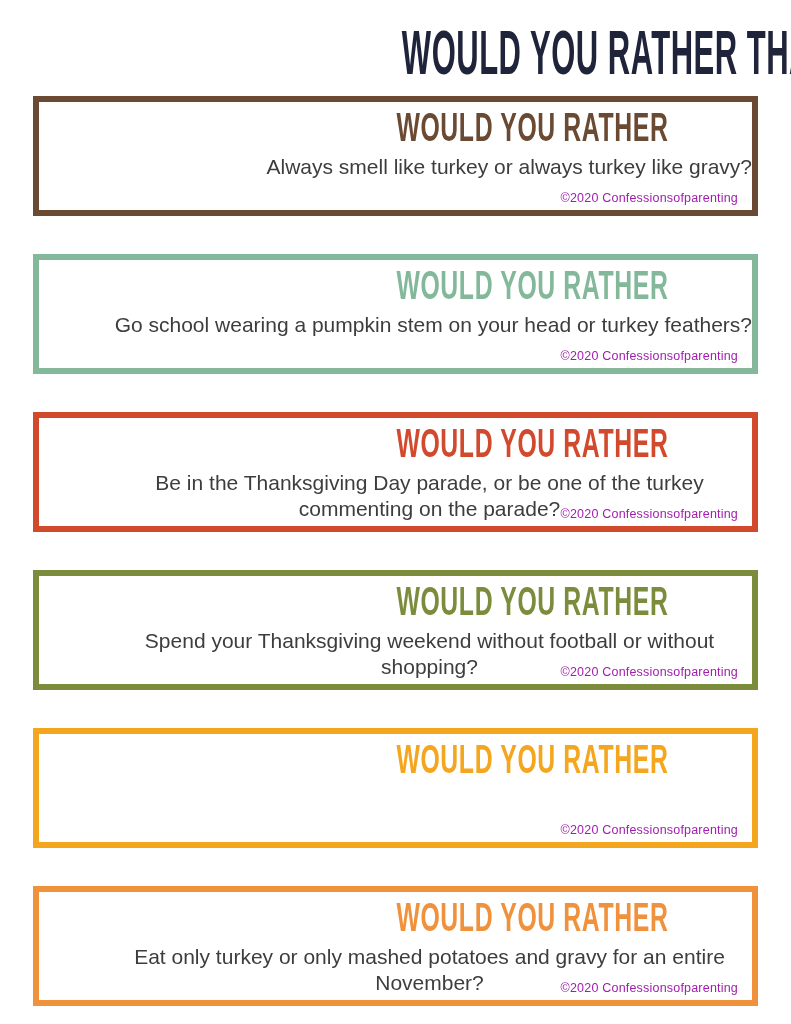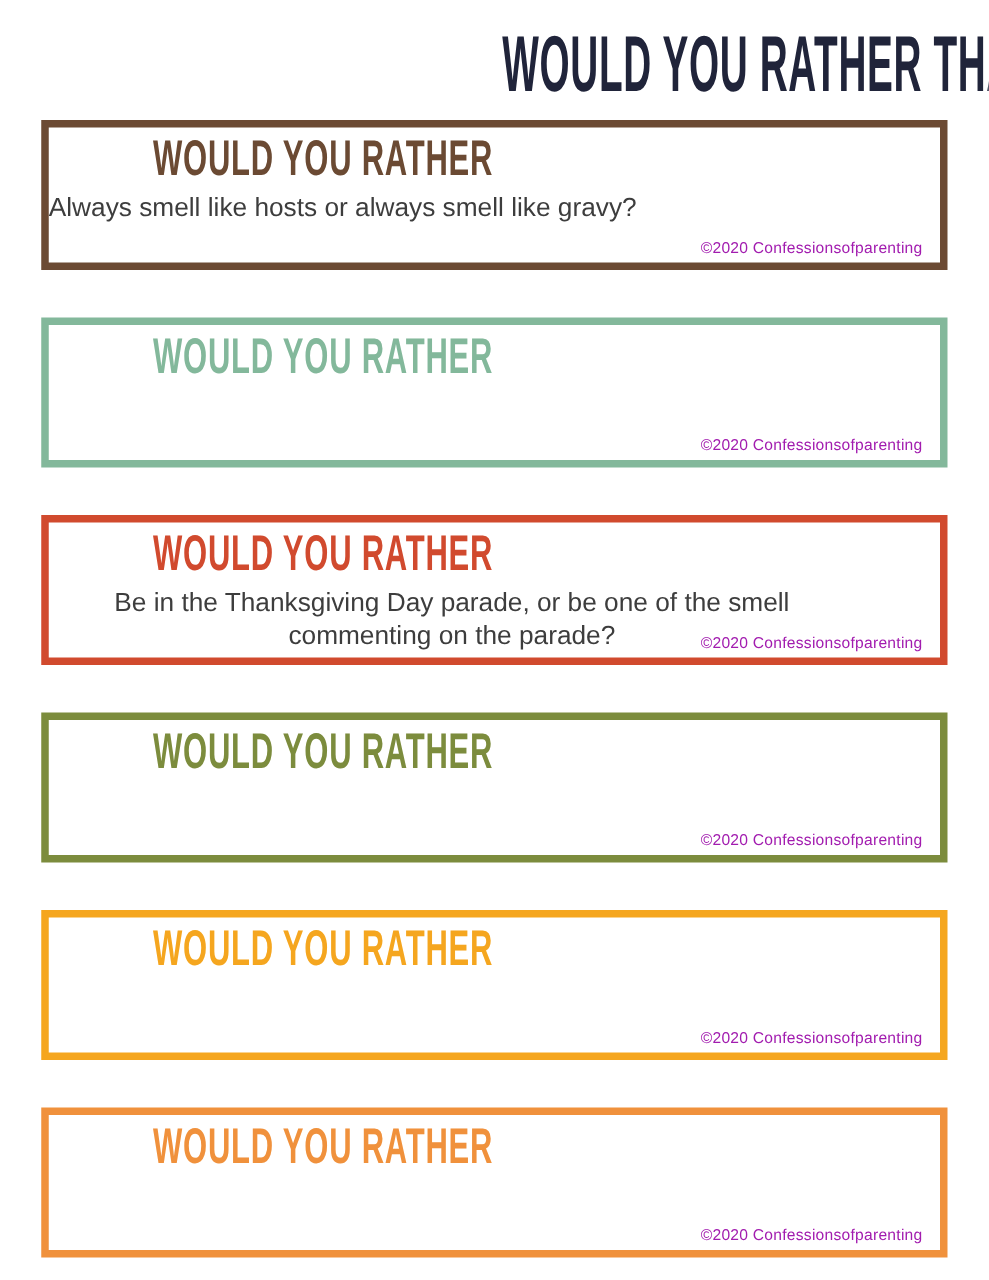--- a/index.html
+++ b/index.html
@@ -33,21 +33,21 @@
     white-space: nowrap;
   }
   .card {
     height: 120px;
     margin-bottom: 38px;
     border-style: solid;
     border-width: 6px;
     background: #ffffff;
     display: flex;
     flex-direction: column;
-    align-items: flex-start;
+    align-items: flex-end;
     padding-top: 7px;
     position: relative;
   }
   .card-heading {
     height: 36px;
     text-align: center;
     white-space: nowrap;
     line-height: 36px;
   }
   .card-heading-text {
@@ -81,43 +81,46 @@
 <body>
 
 <div class="page">
 
   <div class="page-title-wrap">
     <h1 class="page-title" style="color: rgb(32, 36, 58);">WOULD YOU RATHER THANKSGIVING EDITION!</h1>
   </div>
 
   <section class="card" style="border-color: rgb(107, 74, 51);">
     <h2 class="card-heading"><span class="card-heading-text" style="color: rgb(107, 74, 51);">WOULD YOU RATHER</span></h2>
-    <p class="card-question">Always smell like hosts or always smell like gravy?</p>
+    <p class="card-question">Always smell like turkey or always turkey like gravy?</p>
     <div class="card-credit">©2020 Confessionsofparenting</div>
   </section>
 
   <section class="card" style="border-color: rgb(131, 184, 155);">
     <h2 class="card-heading"><span class="card-heading-text" style="color: rgb(131, 184, 155);">WOULD YOU RATHER</span></h2>
+    <p class="card-question">Go school wearing a pumpkin stem on your head or turkey feathers?</p>
     <div class="card-credit">©2020 Confessionsofparenting</div>
   </section>
 
   <section class="card" style="border-color: rgb(209, 74, 46);">
     <h2 class="card-heading"><span class="card-heading-text" style="color: rgb(209, 74, 46);">WOULD YOU RATHER</span></h2>
-    <p class="card-question">Be in the Thanksgiving Day parade, or be one of the smell commenting on the parade?</p>
+    <p class="card-question">Be in the Thanksgiving Day parade, or be one of the turkey commenting on the parade?</p>
     <div class="card-credit">©2020 Confessionsofparenting</div>
   </section>
 
   <section class="card" style="border-color: rgb(124, 140, 61);">
     <h2 class="card-heading"><span class="card-heading-text" style="color: rgb(124, 140, 61);">WOULD YOU RATHER</span></h2>
+    <p class="card-question">Spend your Thanksgiving weekend without football or without shopping?</p>
     <div class="card-credit">©2020 Confessionsofparenting</div>
   </section>
 
   <section class="card" style="border-color: rgb(245, 166, 31);">
     <h2 class="card-heading"><span class="card-heading-text" style="color: rgb(245, 166, 31);">WOULD YOU RATHER</span></h2>
     <div class="card-credit">©2020 Confessionsofparenting</div>
   </section>
 
   <section class="card" style="border-color: rgb(240, 145, 60);">
     <h2 class="card-heading"><span class="card-heading-text" style="color: rgb(240, 145, 60);">WOULD YOU RATHER</span></h2>
+    <p class="card-question">Eat only turkey or only mashed potatoes and gravy for an entire November?</p>
     <div class="card-credit">©2020 Confessionsofparenting</div>
   </section>
 
 </div>
 
 </body></html>

